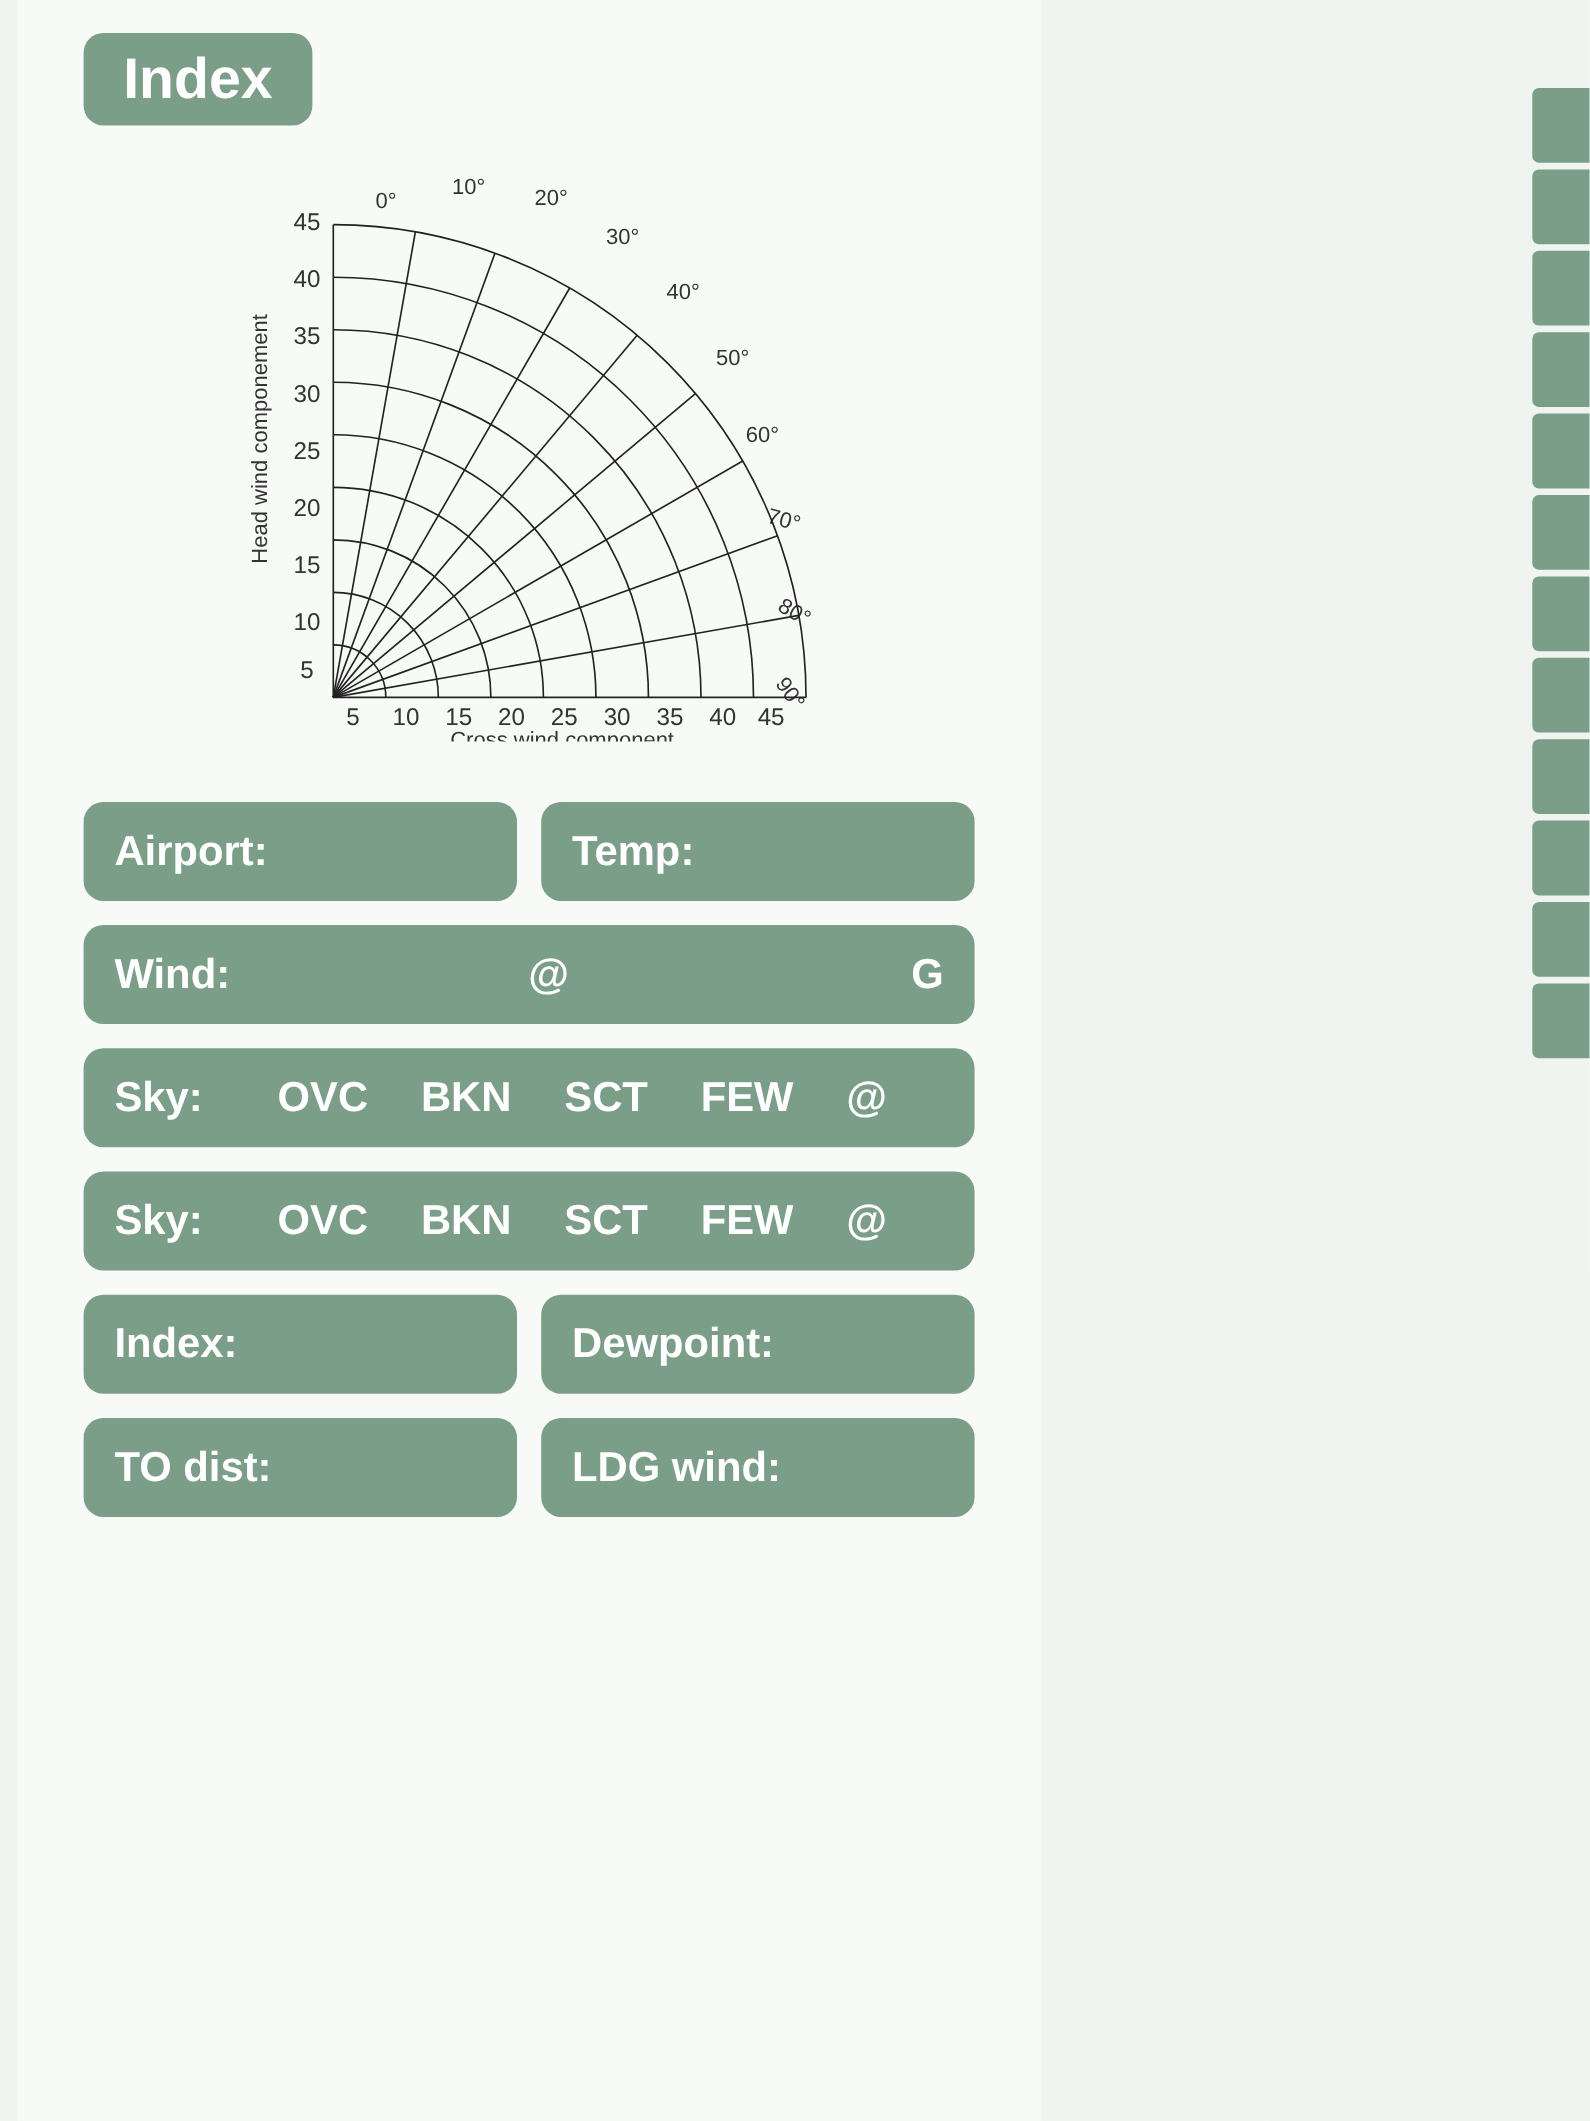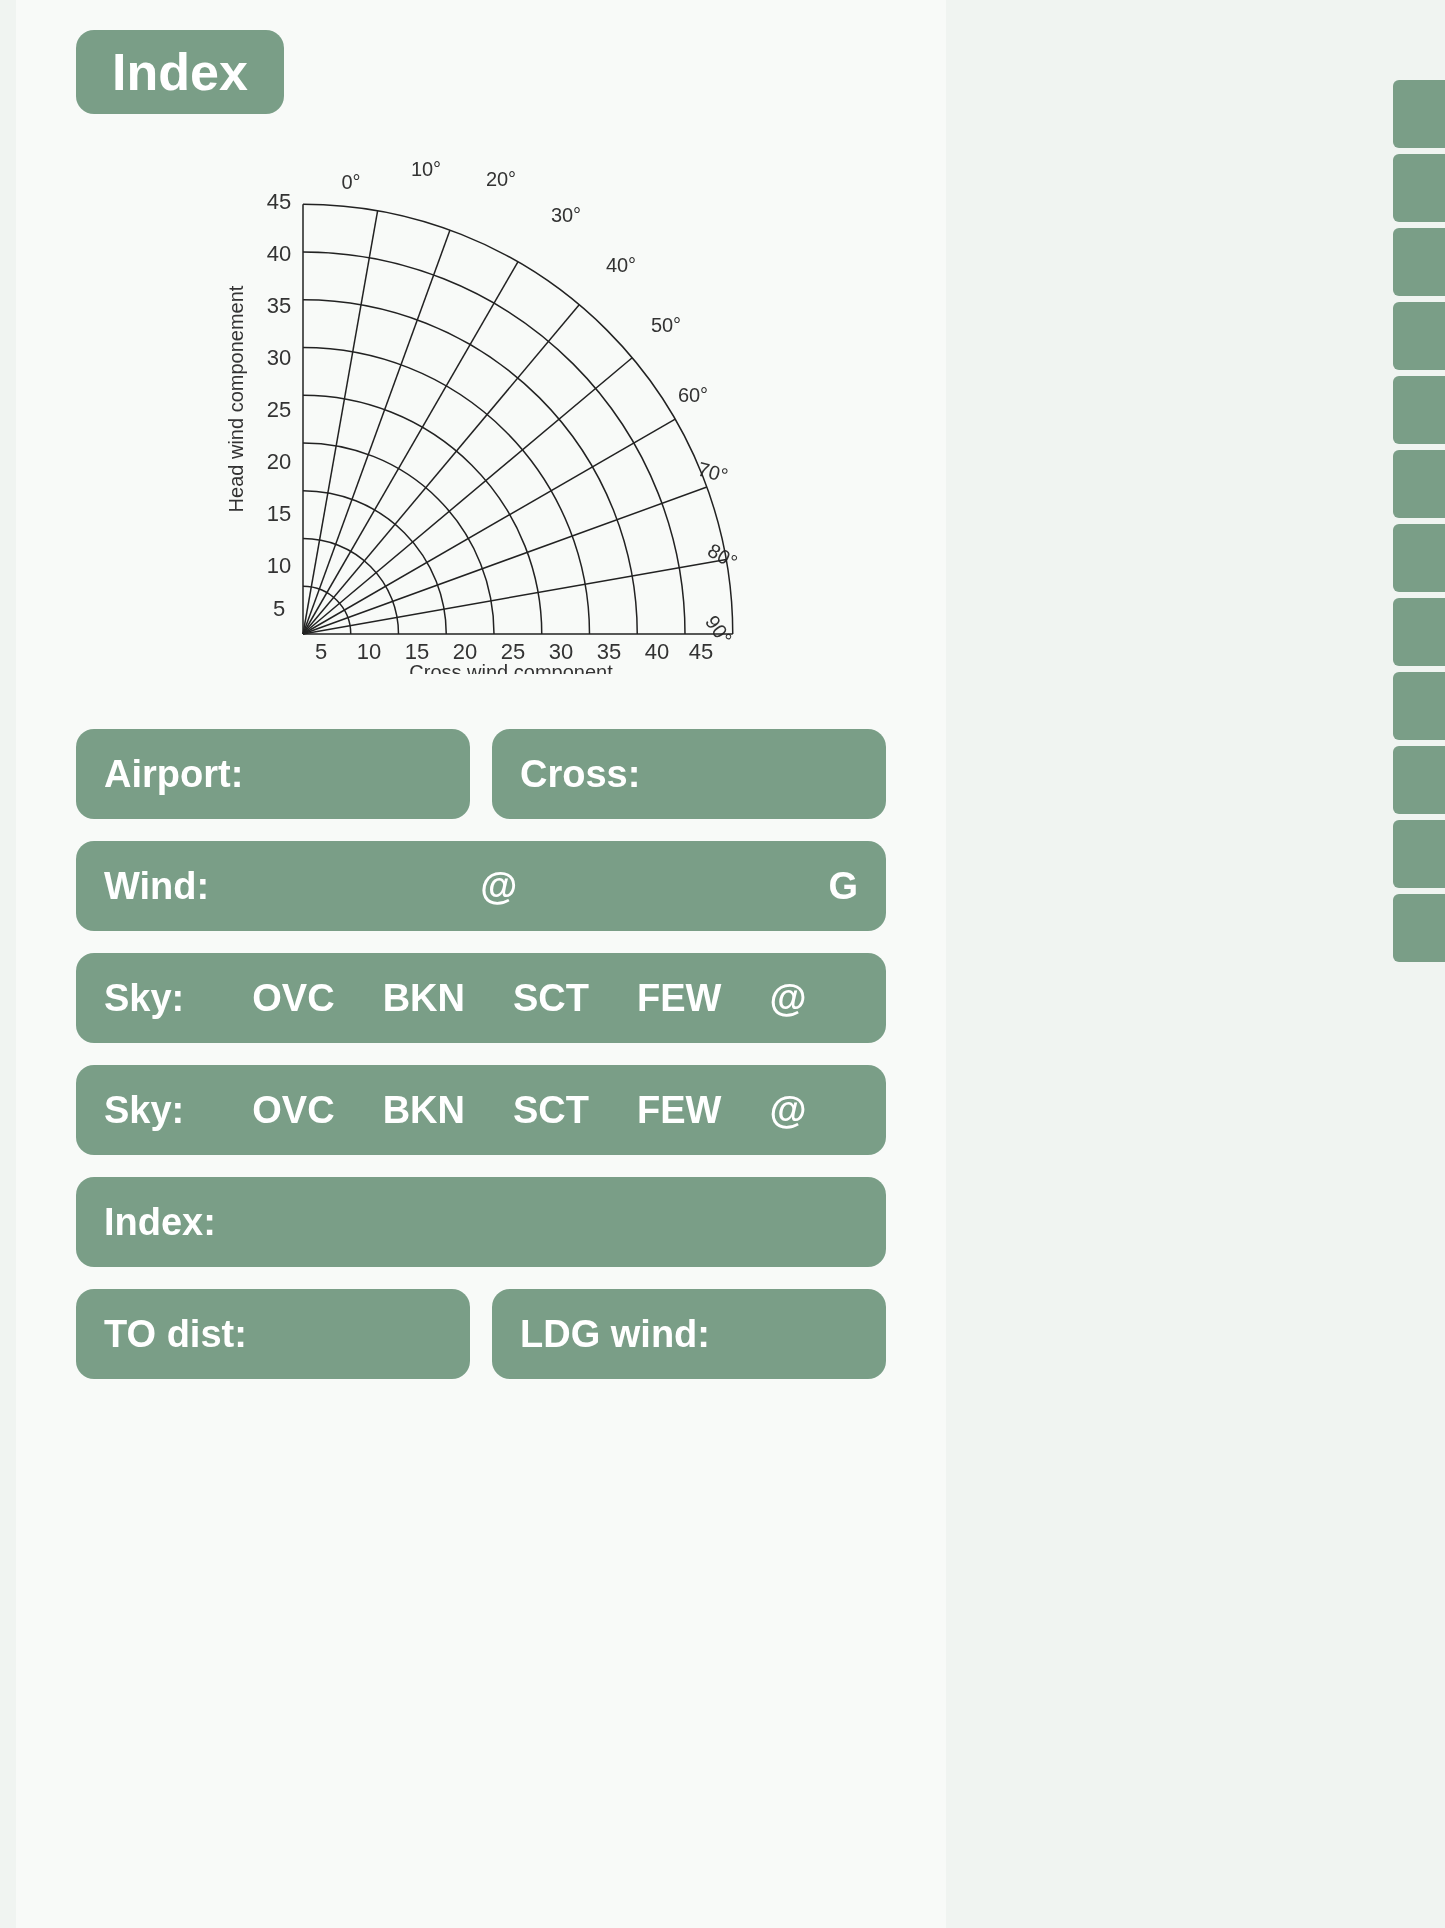--- a/index.html
+++ b/index.html
@@ -203,21 +203,21 @@
   </div>
 
   
   <div class="fields">
 
     <div class="field-row">
       <div class="field-box">
         <span class="label">Airport:</span>
       </div>
       <div class="field-box">
-        <span class="label">Cross:</span>
+        <span class="label">Temp:</span>
       </div>
     </div>
 
     <div class="field-row">
       <div class="field-box" style="flex:2;justify-content:space-between;">
         <span class="label">Wind:</span>
         <span style="margin-left:40px;">@</span>
         <span style="margin-left:80px;">G</span>
       </div>
     </div>
@@ -241,20 +241,23 @@
         <span style="margin-left:30px;">SCT</span>
         <span style="margin-left:30px;">FEW</span>
         <span style="margin-left:30px;">@</span>
       </div>
     </div>
 
     <div class="field-row">
       <div class="field-box">
         <span class="label">Index:</span>
       </div>
+      <div class="field-box">
+        <span class="label">Dewpoint:</span>
+      </div>
     </div>
 
     <div class="field-row">
       <div class="field-box">
         <span class="label">TO dist:</span>
       </div>
       <div class="field-box">
         <span class="label">LDG wind:</span>
       </div>
     </div>

